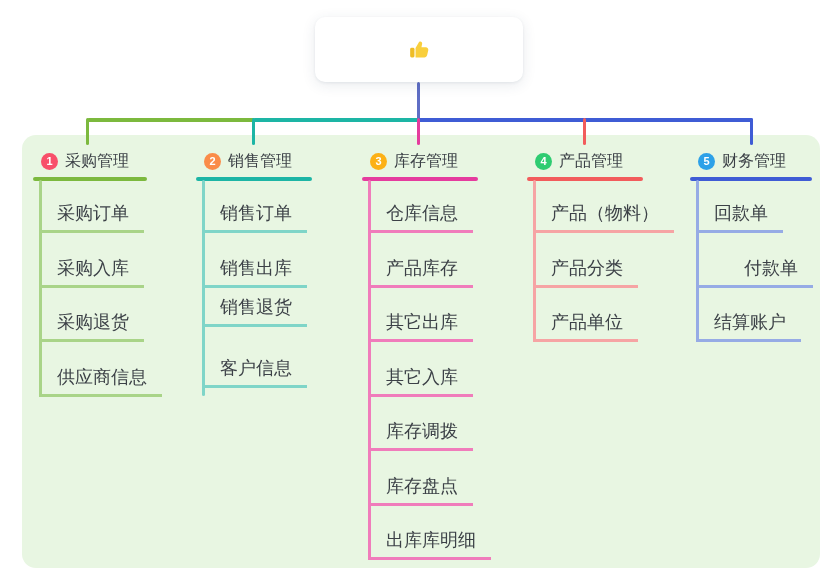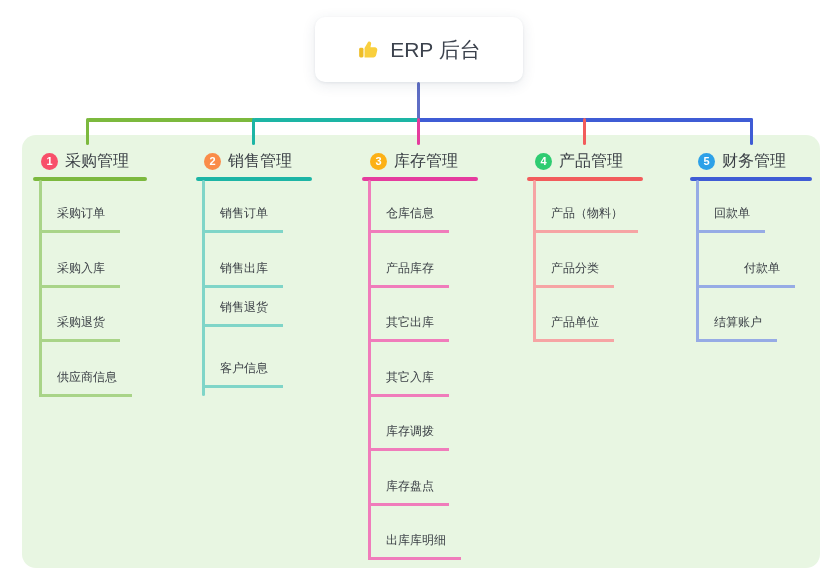--- a/index.html
+++ b/index.html
@@ -27,21 +27,21 @@
   .badge{
     width:17px;height:17px;border-radius:50%;flex:0 0 auto;
     display:flex;align-items:center;justify-content:center;
     color:#ffffff;font-size:11px;font-weight:700;line-height:1;
   }
   .underline{position:absolute;height:4px;border-radius:2px;}
   .child-item{
     position:absolute;height:30px;display:flex;align-items:flex-end;white-space:nowrap;
   }
   .child-item span{
-    display:inline-block;font-size:12px;color:#3c4147;line-height:19px;
+    display:inline-block;font-size:18px;color:#3c4147;line-height:19px;
     padding:0 15px 7px 18px;border-bottom:3px solid transparent;
   }
 </style>
 </head>
 <body>
 
 <div class="canvas">
   <div class="panel" style="background: rgb(232, 246, 226);"></div>
   <div id="connectors">
       <div class="vline" style="left: 416.5px; top: 82px; width: 3px; height: 38px; background: rgb(95, 110, 197);"></div>
@@ -52,21 +52,20 @@
       <div class="vline" style="left: 251.5px; top: 118px; width: 3.5px; height: 27px; background: rgb(29, 181, 165);"></div>
       <div class="vline" style="left: 416.5px; top: 118px; width: 3.5px; height: 27px; background: rgb(229, 60, 158);"></div>
       <div class="vline" style="left: 582.5px; top: 118px; width: 3.5px; height: 27px; background: rgb(242, 92, 92);"></div>
       <div class="vline" style="left: 749.5px; top: 118px; width: 3.5px; height: 27px; background: rgb(63, 92, 213);"></div>
     </div>
   <div class="root">
     <svg width="23" height="23" viewBox="0 0 32 32" aria-hidden="true">
       <rect x="3" y="13.5" width="6" height="13.5" rx="2" fill="#eebd27"></rect>
       <path d="M10.5 27 h12.3 c1.8 0 3.4 -1.25 3.8 -3 l1.6 -6.9 c.5 -2.2 -1.2 -4.3 -3.4 -4.3 h-6.1 l1 -4.7 c.35 -1.65 -.9 -3.2 -2.6 -3.2 -1 0 -1.95 .6 -2.35 1.55 L10.5 14 Z" fill="#f9cf3d"></path>
     </svg>
-    <span>ERP 后台</span>
   </div>
   <div id="branches">
       <div class="branch-header" style="left: 41px; top: 149px;">
         <span class="badge" style="background: rgb(248, 80, 106);">1</span>
         <span>采购管理</span>
       </div>
       <div class="underline" style="left: 33px; top: 177px; width: 114px; background: rgb(124, 185, 62);"></div>
       <div class="vline" style="left: 39px; top: 180px; width: 3px; height: 215.5px; background: rgb(169, 212, 136);"></div>
       <div class="child-item" style="left: 39px; top: 203px;">
         <span style="border-bottom-color: rgb(169, 212, 136);">采购订单</span>

